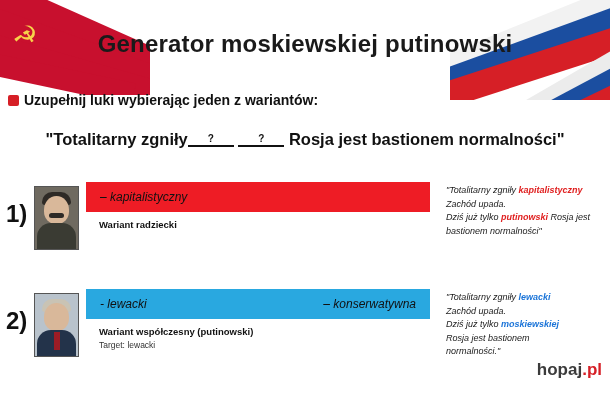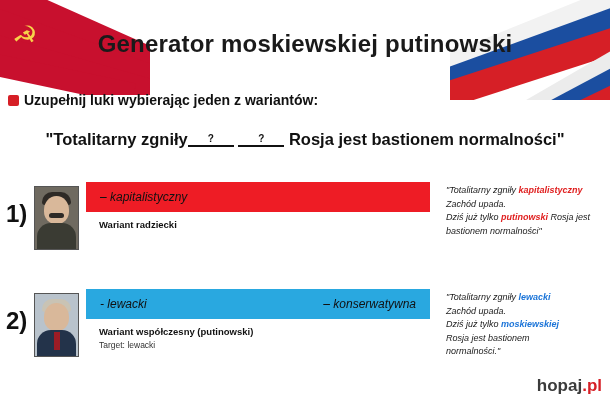--- a/index.html
+++ b/index.html
@@ -249,21 +249,21 @@
     color: #1a1a1a;
     line-height: 1.5;
   }
   .quote .hl-red { color: #e02020; font-weight: bold; text-align: right; }
   .quote .hl-blue { color: #1b74d8; font-weight: bold; }
 
   
   .watermark {
     position: absolute;
     right: 8px;
-    bottom: 6px;
+    bottom: 22px;
     font-size: 17px;
     font-weight: bold;
     color: #3b3b3b;
   }
   .watermark .pl { color: #d61f26; }
 
   .fade-bottom {
     position: absolute;
     left: 0;
     bottom: 0;

